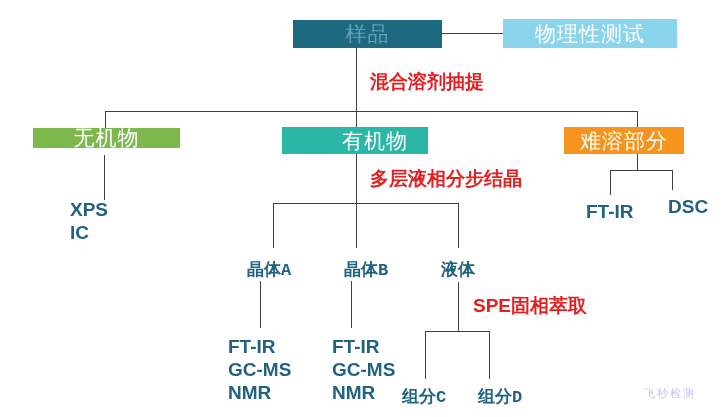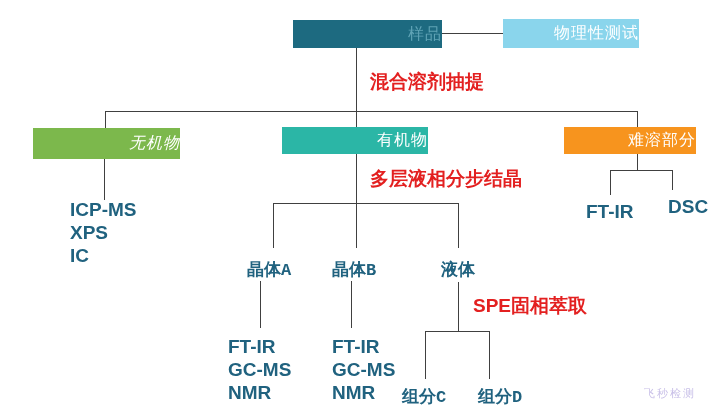--- a/index.html
+++ b/index.html
@@ -15,22 +15,22 @@
     overflow: hidden;
   }
   .line {
     position: absolute;
     background: #404040;
   }
   .node {
     position: absolute;
     display: flex;
     align-items: center;
-    justify-content: flex-end;
-    font-size: 16px;
+    justify-content: center;
+    font-size: 21px;
     letter-spacing: 1px;
     white-space: nowrap;
   }
   .plabel {
     position: absolute;
     font-size: 19px;
     font-weight: bold;
     white-space: nowrap;
   }
   .leaf-label {
@@ -76,51 +76,50 @@
   <div class="line" style="left:489px; top:331px; width:1px; height:48px;"></div>
   <div class="line" style="left:637px; top:154px; width:1px; height:16px;"></div>
   <div class="line" style="left:610px; top:170px; width:62px; height:1px;"></div>
   <div class="line" style="left:610px; top:170px; width:1px; height:25px;"></div>
   <div class="line" style="left:672px; top:170px; width:1px; height:20px;"></div>
 
   <div class="node" style="left: 293px; top: 20px; width: 149px; height: 28px; background-color: rgb(29, 106, 128);">
     <span style="color: rgb(95, 163, 181);">样品</span>
   </div>
 
-  <div class="node" style="left: 503px; top: 19px; width: 136px; height: 29px; background-color: rgb(138, 213, 236);">
+  <div class="node" style="left: 503px; top: 19px; width: 174px; height: 29px; background-color: rgb(138, 213, 236);">
     <span style="color: rgb(255, 255, 255);">物理性测试</span>
   </div>
 
-  <div class="node" style="left: 33px; top: 128px; width: 147px; height: 31px; background-color: rgb(124, 184, 76); font-style: italic;">
+  <div class="node" style="left: 33px; top: 128px; width: 147px; height: 20px; background-color: rgb(124, 184, 76);">
     <span style="color: rgb(255, 255, 255);">无机物</span>
   </div>
 
   <div class="node" style="left: 282px; top: 127px; width: 146px; height: 27px; background-color: rgb(43, 182, 166); padding-left: 40px;">
     <span style="color: rgb(255, 255, 255);">有机物</span>
   </div>
 
-  <div class="node" style="left: 564px; top: 127px; width: 132px; height: 27px; background-color: rgb(247, 148, 30);">
+  <div class="node" style="left: 564px; top: 127px; width: 120px; height: 27px; background-color: rgb(247, 148, 30);">
     <span style="color: rgb(255, 255, 255);">难溶部分</span>
   </div>
 
   <div class="plabel" style="left: 370px; top: 166px; color: rgb(227, 32, 32);">多层液相分步结晶</div>
 
   <div class="plabel" style="left: 370px; top: 69px; color: rgb(227, 32, 32);">混合溶剂抽提</div>
 
   <div class="plabel" style="left: 473px; top: 293px; color: rgb(227, 32, 32);">SPE固相萃取</div>
 
   <div class="mlist" style="left: 70px; top: 198px; font-size: 19px; line-height: 23px; color: rgb(32, 98, 127);">
-    <div>ICP-MS</div>
     <div>XPS</div>
     <div>IC</div>
   </div>
 
   <div class="leaf-label" style="left: 247px; top: 258px; color: rgb(32, 98, 127);">晶体A</div>
 
-  <div class="leaf-label" style="left: 332px; top: 258px; color: rgb(32, 98, 127); text-align: center;">晶体B</div>
+  <div class="leaf-label" style="left: 344px; top: 258px; color: rgb(32, 98, 127); text-align: center;">晶体B</div>
 
   <div class="leaf-label" style="left: 441px; top: 258px; color: rgb(32, 98, 127);">液体</div>
 
   <div class="mlist" style="left: 228px; top: 335px; font-size: 19px; line-height: 23px; color: rgb(32, 98, 127);">
     <div>FT-IR</div>
     <div>GC-MS</div>
     <div>NMR</div>
   </div>
 
   <div class="mlist" style="left: 332px; top: 335px; font-size: 19px; line-height: 23px; color: rgb(32, 98, 127);">

